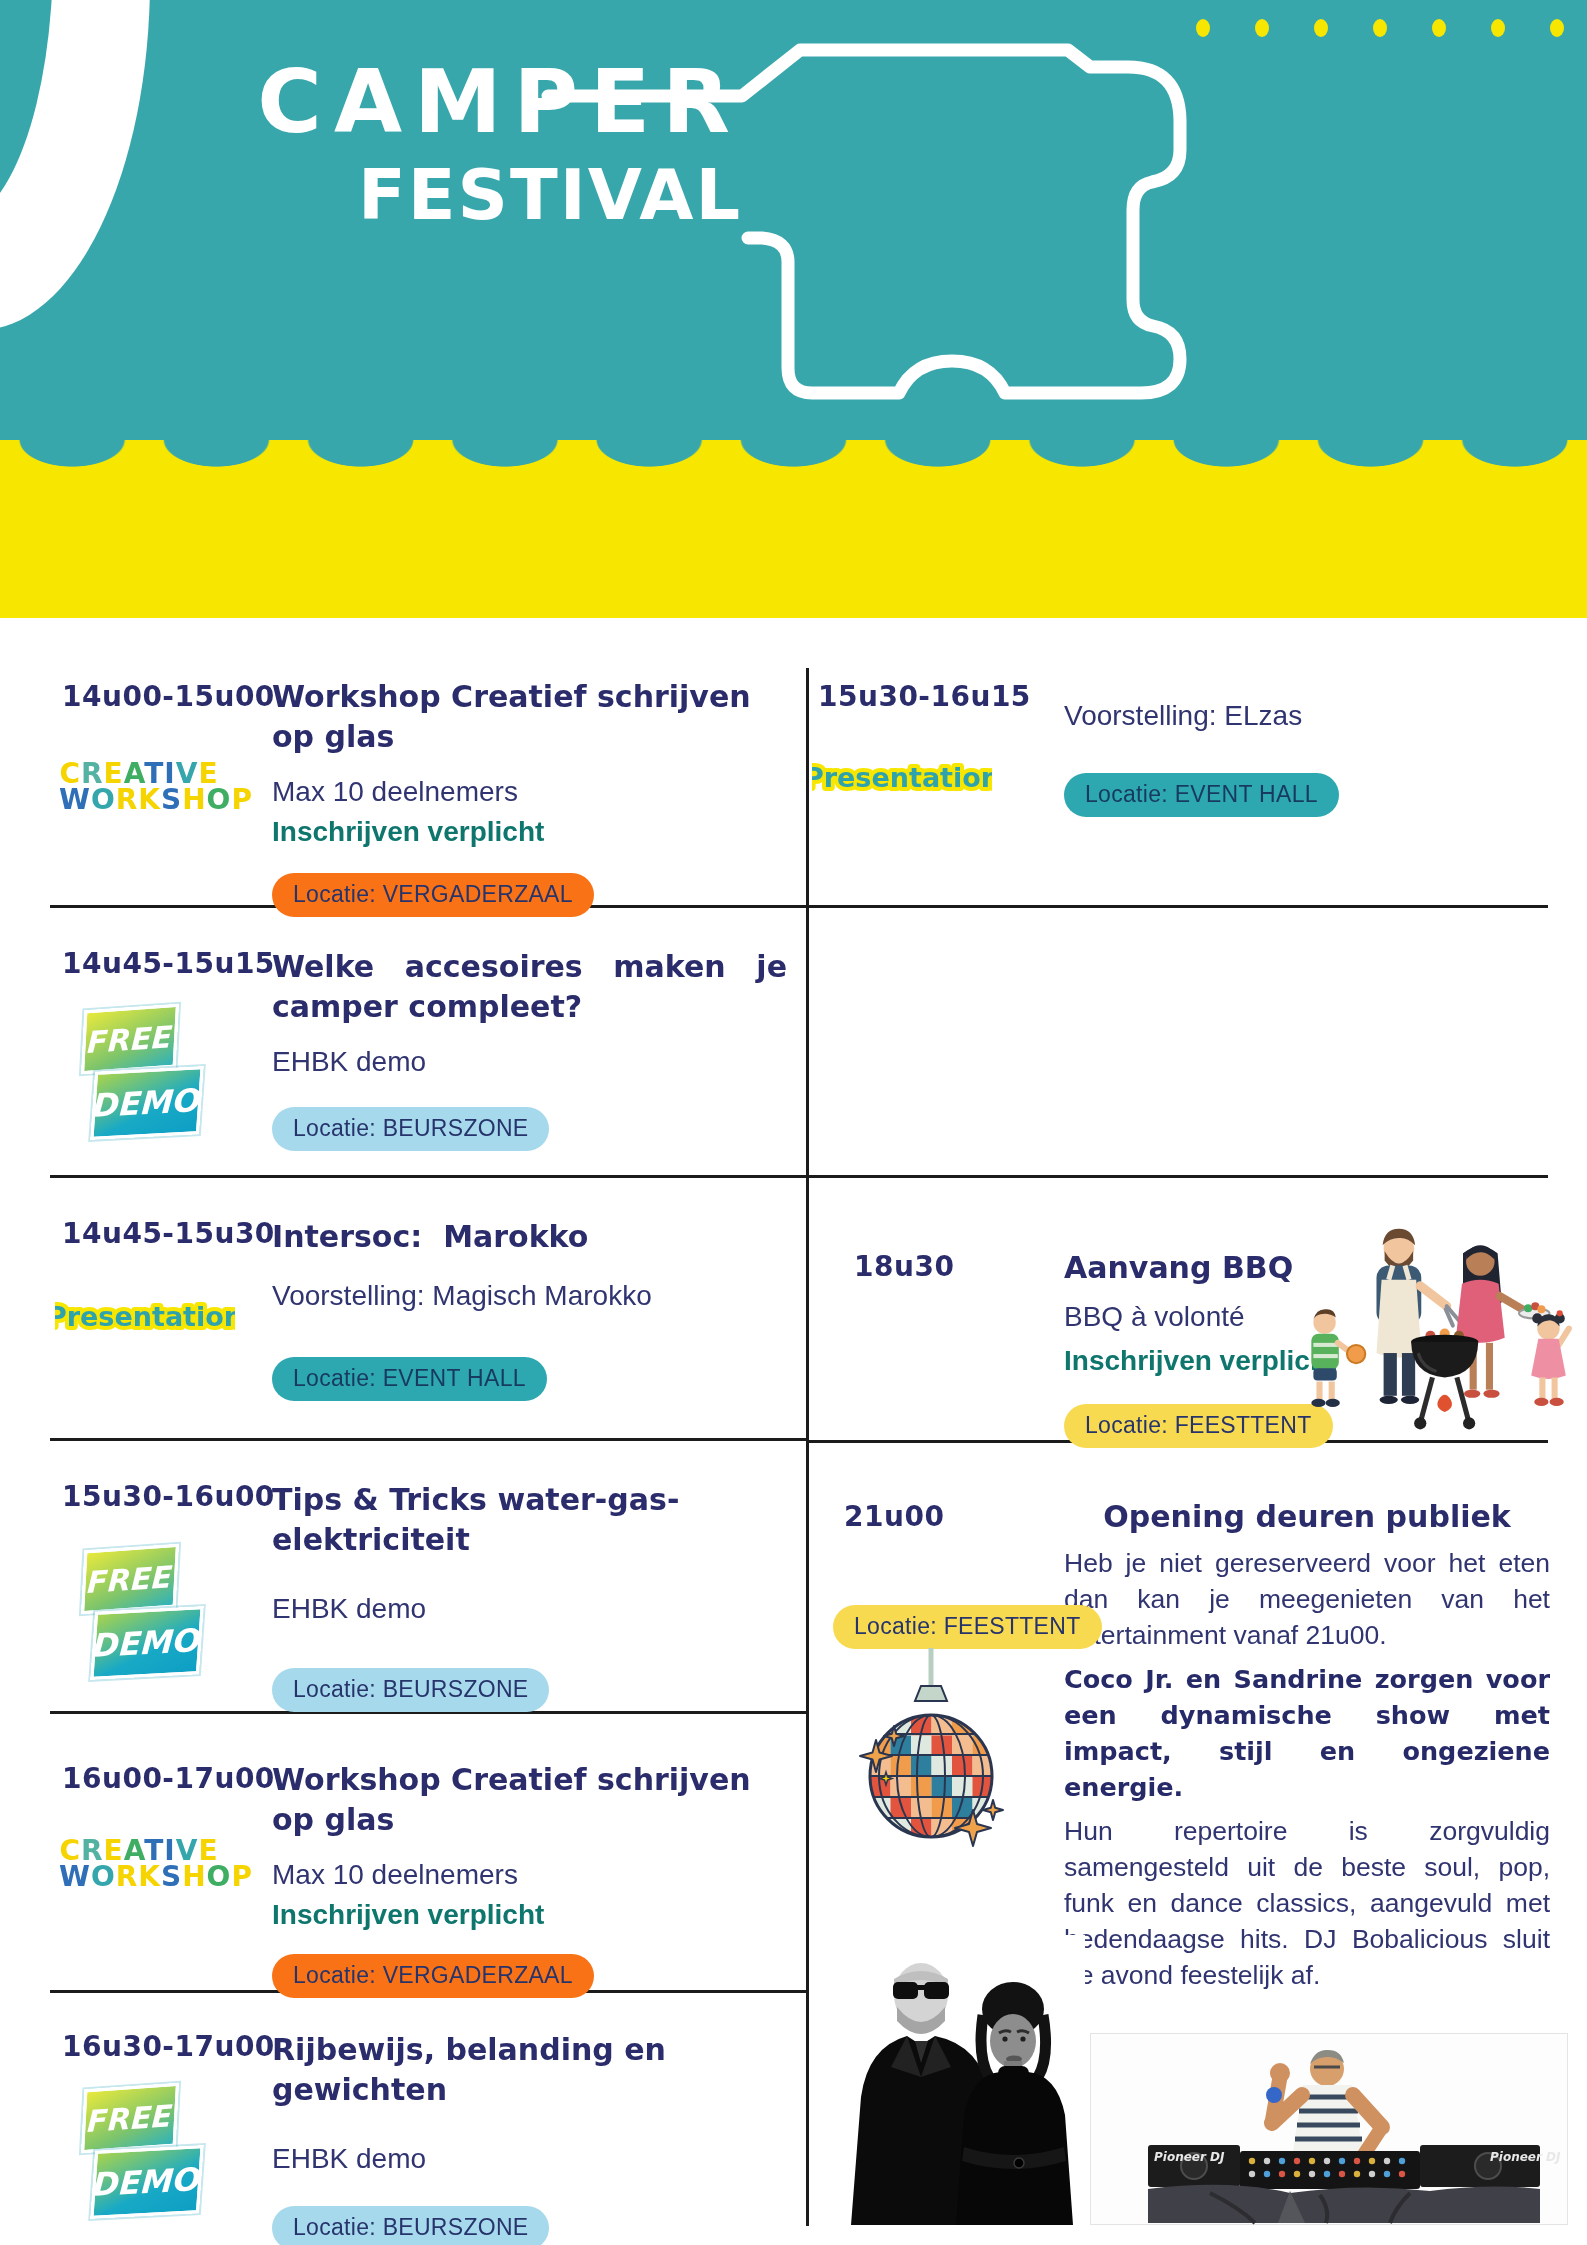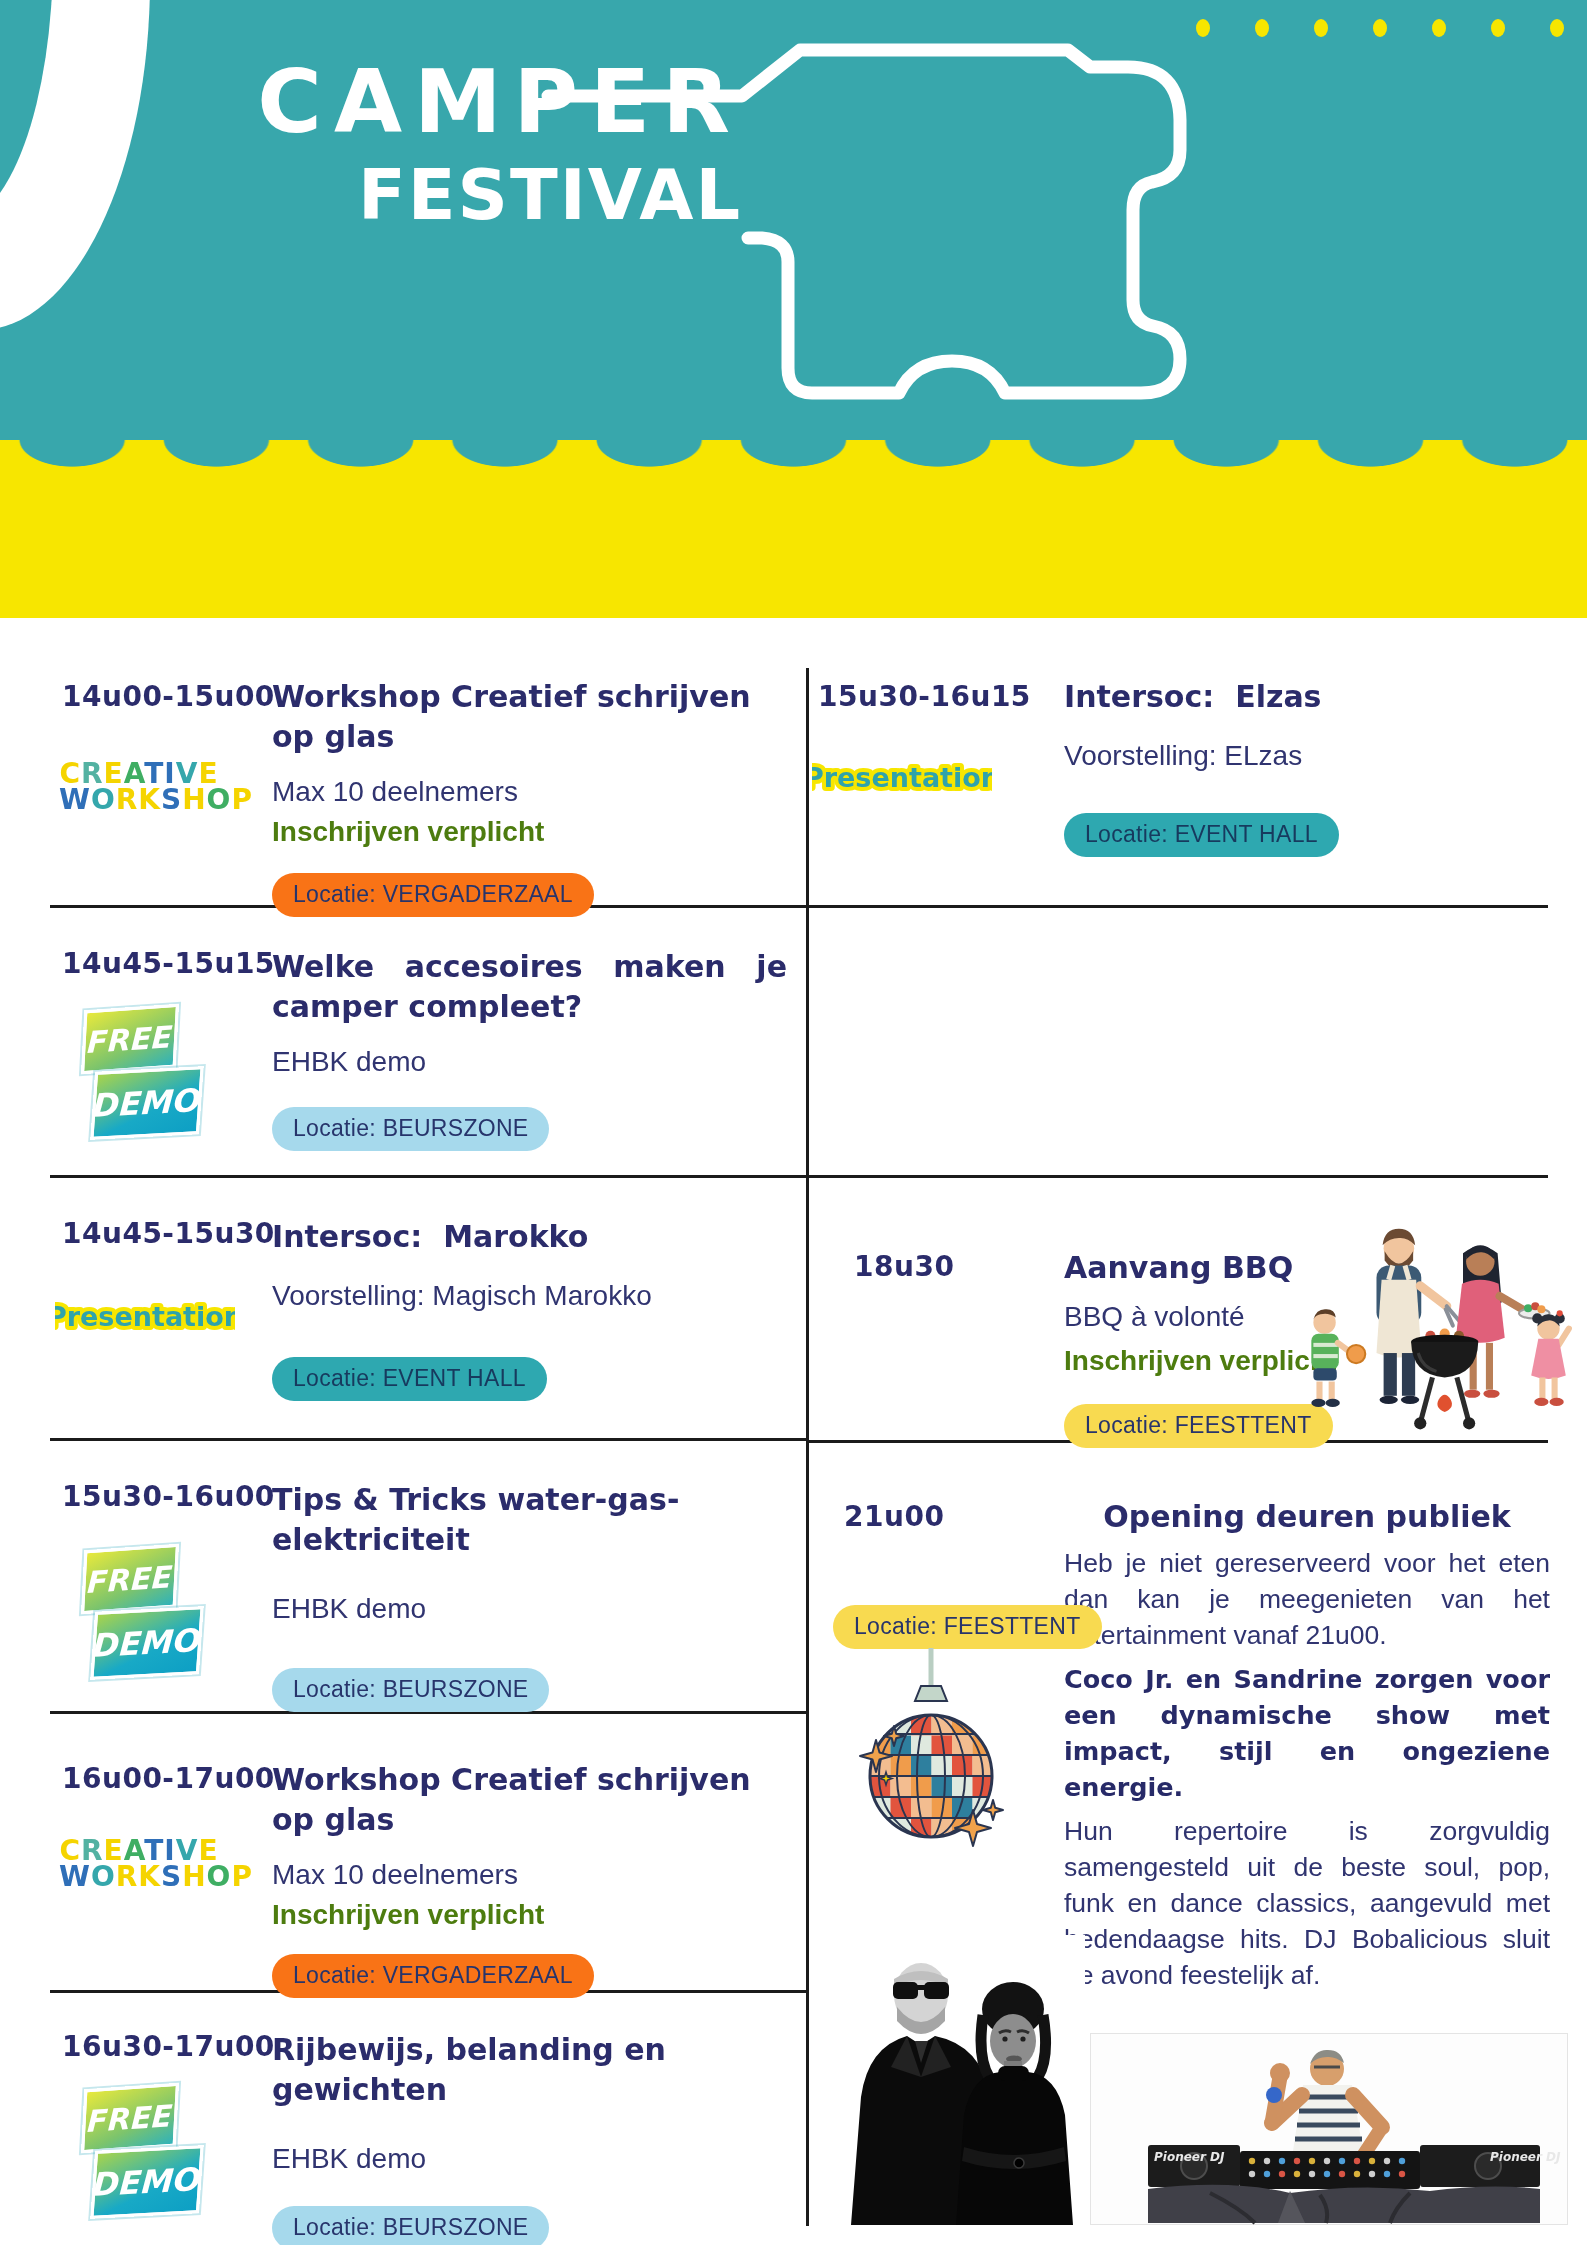--- a/index.html
+++ b/index.html
@@ -23,21 +23,21 @@
   .vline{position:absolute;background:#1b1b1b;width:3px;}
   .hline{position:absolute;background:#1b1b1b;height:3px;}
   
   .ev{position:absolute;}
   .time{position:absolute;font-family:"DejaVu Sans",sans-serif;font-weight:700;font-size:28px;
         color:#2b2c6b;letter-spacing:0.5px;white-space:nowrap;}
   .content{position:absolute;}
   .etitle{margin:0;font-family:"DejaVu Sans",sans-serif;font-weight:700;font-size:30px;line-height:40px;
           color:#2b2c6b;text-align:justify;white-space:pre-wrap;}
   .eline{margin:0;font-size:28px;line-height:34px;color:#303470;}
-  .ewarn{margin:0;font-size:28px;line-height:34px;font-weight:700;color:#4d7c0f;}
+  .ewarn{margin:0;font-size:28px;line-height:34px;font-weight:700;color:#0f766e;}
   .pill{display:inline-block;font-size:23px;line-height:23px;padding:10px 21px 11px;border-radius:26px;
         color:#27346b;letter-spacing:0.3px;white-space:nowrap;}
   .pill-green{background:#f97316;}
   .pill-blue{background:#a6d9ec;}
   .pill-teal{background:#2ea8b0;color:#173a5e;}
   .pill-yellow{background:#f8da50;}
   .para{margin:8px 0 0;font-size:26.5px;line-height:36px;color:#303470;text-align:justify;}
   .para.bold{font-weight:700;color:#272a68;font-family:"DejaVu Sans",sans-serif;font-size:25.5px;}
   
   .cw-badge{position:absolute;width:160px;text-align:center;font-family:"DejaVu Sans",sans-serif;
@@ -184,21 +184,20 @@
   </section>
 
   <section class="ev" style="left:806px;top:665px;width:760px;height:240px;">
     <div class="time" style="left:12px;top:15px;">15u30-16u15</div>
     <svg class="pres" style="position:absolute;left:6px;top:86px;" width="180" height="52" viewBox="0 0 180 52">
       <text class="halo-w" x="90" y="36">Presentation</text>
       <text class="halo-y" x="90" y="36">Presentation</text>
       <text class="main" x="90" y="36">Presentation</text>
     </svg>
     <div class="content" style="left:258px;top:12px;width:490px;">
-      <h3 class="etitle" style="text-align:left;">Intersoc:  Elzas</h3>
       <p class="eline" style="margin-top:22px;">Voorstelling: ELzas</p>
       <div style="margin-top:40px;"><span class="pill pill-teal">Locatie: EVENT HALL</span></div>
     </div>
   </section>
 
   <section class="ev" style="left:806px;top:1210px;width:760px;height:230px;">
     <div class="time" style="left:48px;top:40px;">18u30</div>
     <div class="content" style="left:258px;top:38px;width:420px;">
       <h3 class="etitle" style="text-align:left;">Aanvang BBQ</h3>
       <p class="eline" style="margin-top:12px;">BBQ à volonté</p>

